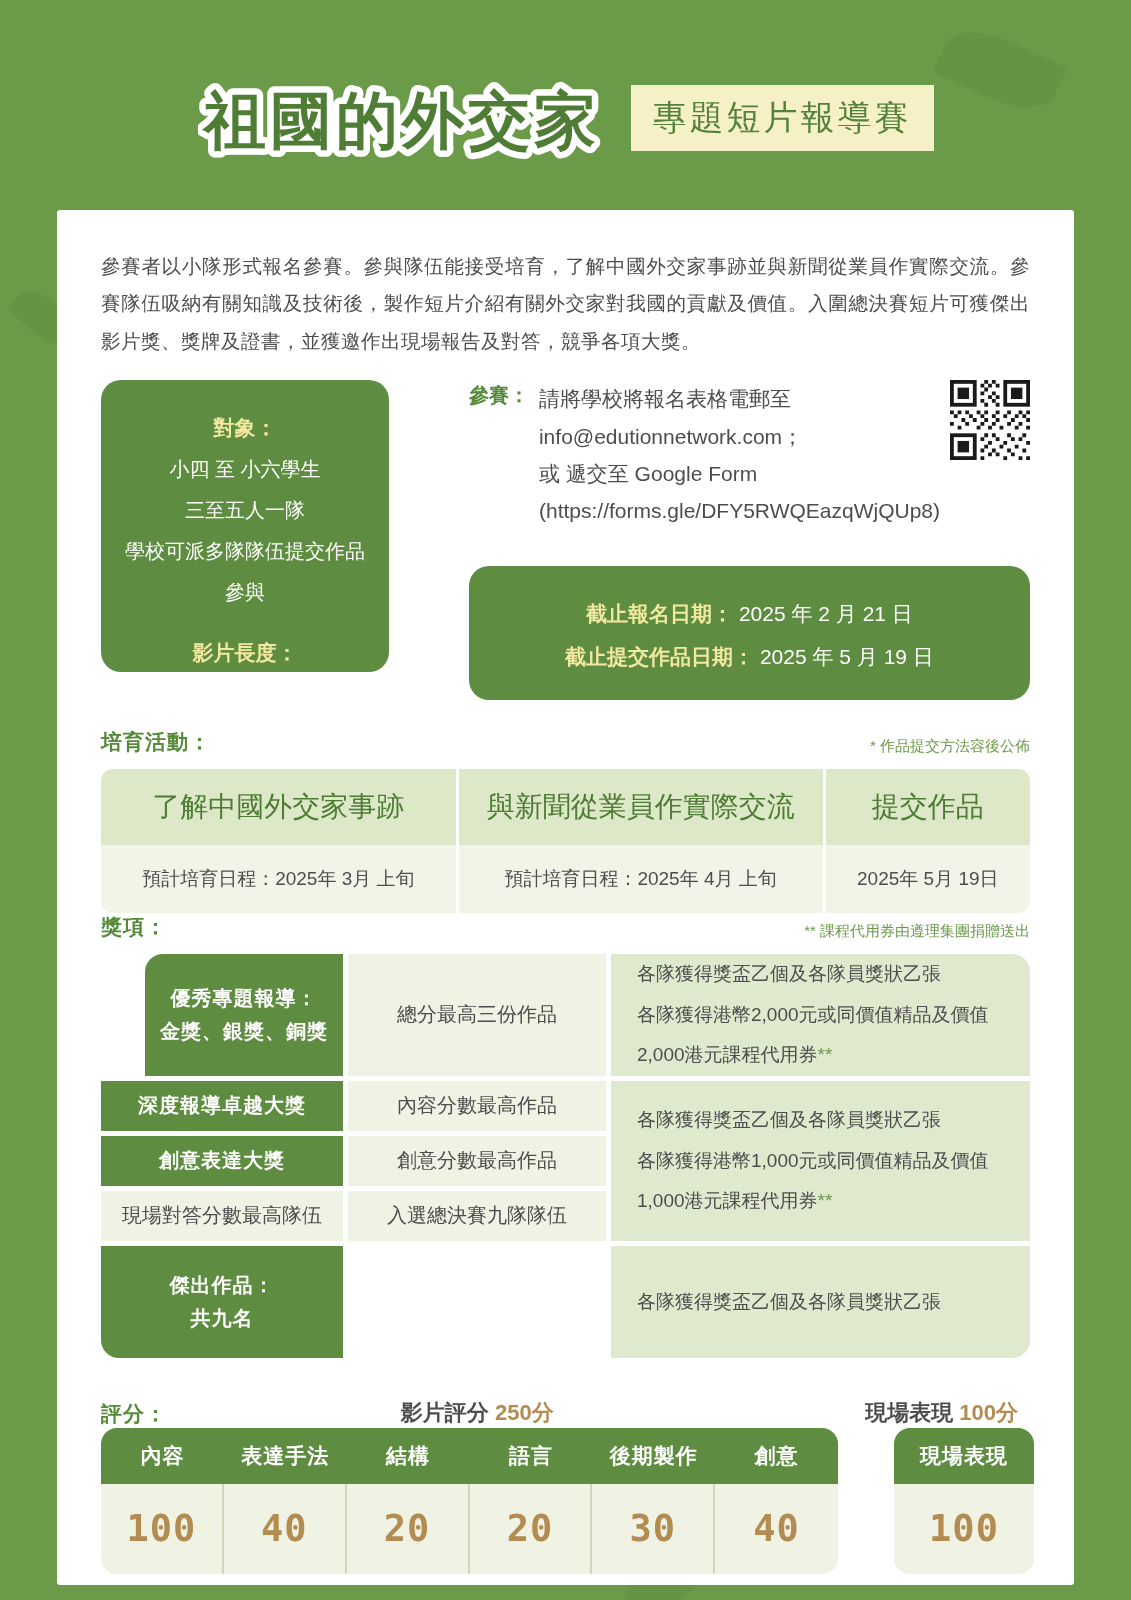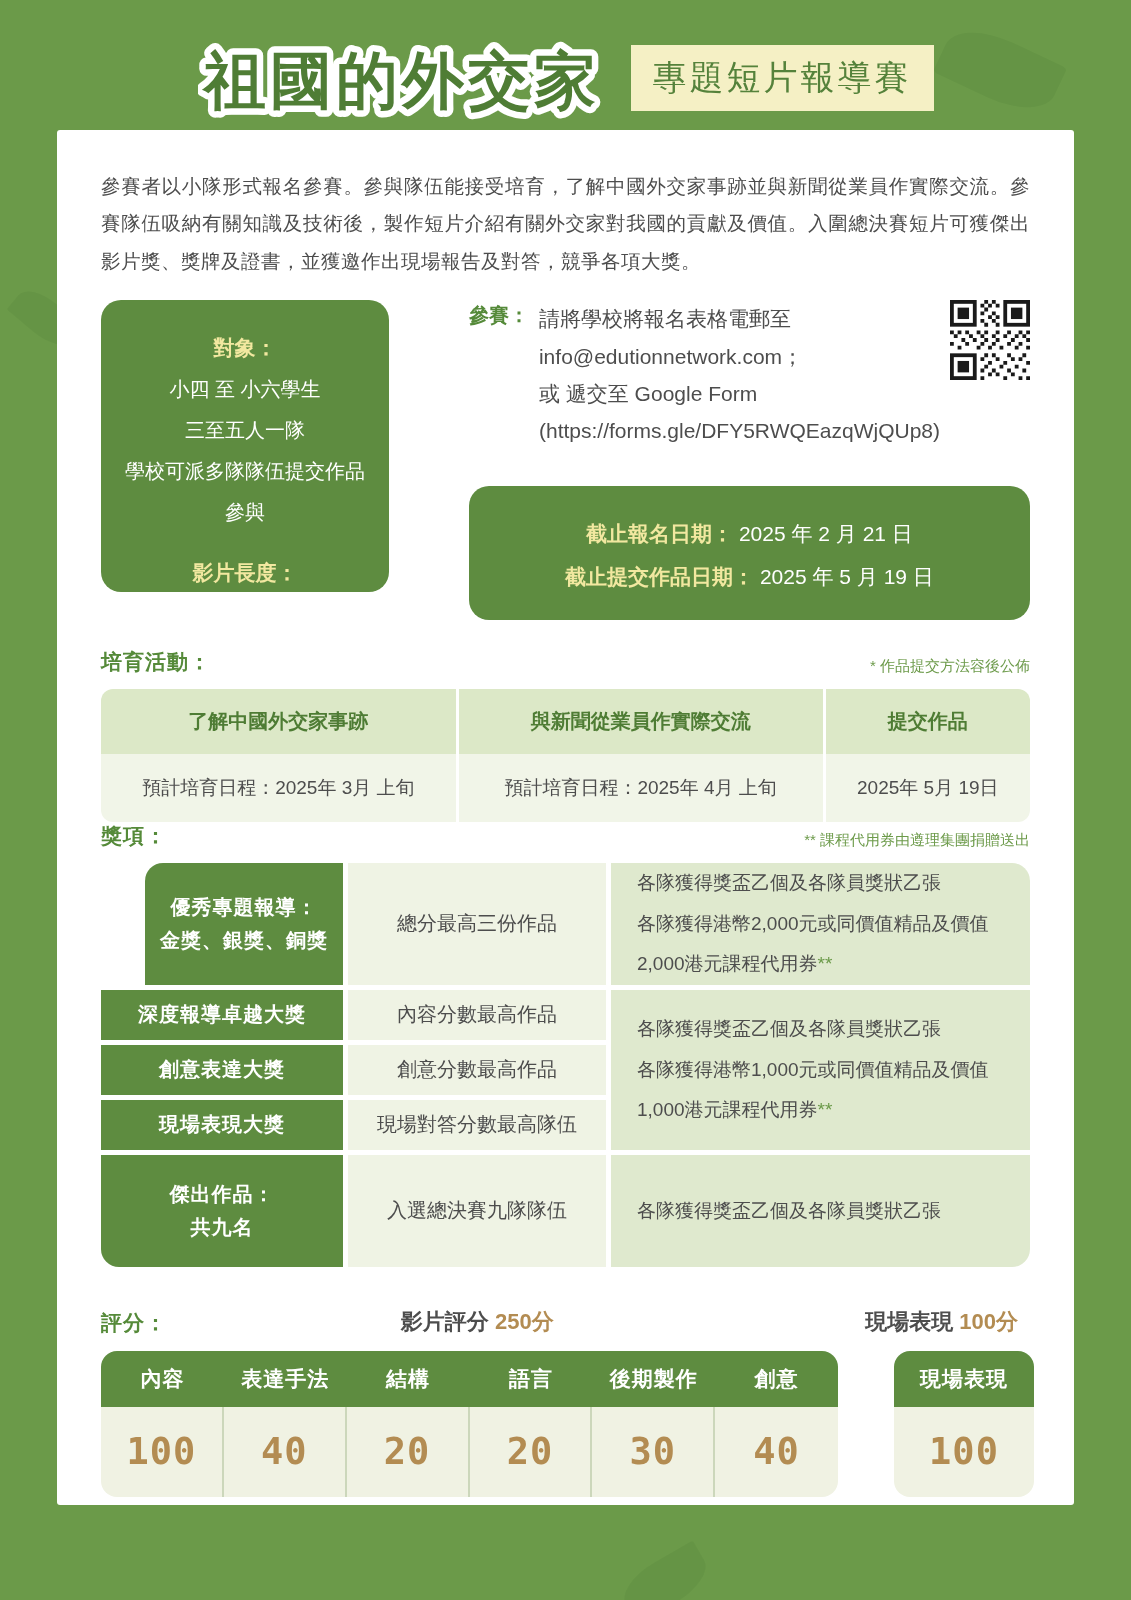--- a/index.html
+++ b/index.html
@@ -7,21 +7,21 @@
     width:1131px;height:1600px;
     background:#6b9a49;
     font-family:"Liberation Sans","DejaVu Sans",sans-serif;
     position:relative;overflow:hidden;
   }
   .leaf{position:absolute;background:rgba(20,60,10,0.06);border-radius:50% 5% 50% 5%;}
   .leaf1{width:120px;height:60px;top:40px;left:940px;transform:rotate(25deg);}
   .leaf2{width:90px;height:45px;top:1560px;left:620px;transform:rotate(-30deg);}
   .leaf3{width:70px;height:36px;top:300px;left:10px;transform:rotate(40deg);}
 
-  .header{height:130px;display:flex;align-items:center;justify-content:center;box-sizing:border-box;padding-top:26px;gap:25px;position:relative;z-index:2;}
+  .header{height:210px;display:flex;align-items:center;justify-content:center;box-sizing:border-box;padding-top:26px;gap:25px;position:relative;z-index:2;}
   .title-svg{display:block;}
   .subtitle-box{
     background:#f5f0c5;padding:10px 22px;
     font-size:34px;font-weight:normal;color:#55823b;letter-spacing:3px;
   }
 
   .card{
     position:relative;z-index:2;
     width:1017px;height:1375px;box-sizing:border-box;
     margin:0 auto;background:#ffffff;border-radius:3px;
@@ -58,21 +58,21 @@
   .section-head{display:flex;align-items:flex-end;justify-content:space-between;}
   .sec-title{font-size:21px;font-weight:bold;color:#558a39;letter-spacing:1px;}
   .sec-note{font-size:15px;color:#6d9b4b;}
 
   .training-head{margin-top:28px;}
   .training-table{
     margin-top:13px;border-radius:12px;overflow:hidden;
     display:grid;grid-template-columns:38.5% 39.5% 22%;
   }
   .tt-h{
-    background:#dce8c7;color:#4e7c34;font-weight:bold;font-size:20px;
+    background:#dce8c7;color:#4e7c34;font-weight:normal;font-size:28px;
     text-align:center;padding:19px 18px;box-sizing:border-box;
   }
   .tt-c{
     background:#f1f5e8;color:#4d4d4d;font-size:19px;
     text-align:center;padding:21px 6px;box-sizing:border-box;
   }
   .tt-h:not(:nth-child(3)),.tt-c:not(:last-child){border-right:3px solid #ffffff;}
 
   .awards-head{}
   .awards-grid{
@@ -106,21 +106,21 @@
   .scoring-head .sec-title{position:absolute;left:0;top:2px;}
   .film-score-label{
     position:absolute;left:40.5%;transform:translateX(-50%);top:0;
     font-size:22px;font-weight:bold;color:#4d4d4d;white-space:nowrap;
   }
   .live-score-label{
     position:absolute;right:12px;top:0;
     font-size:22px;font-weight:bold;color:#4d4d4d;white-space:nowrap;
   }
   .pts{color:#b38c52;}
-  .score-row{display:flex;margin-top:14px;gap:56px;align-items:center;}
+  .score-row{display:flex;gap:56px;align-items:center;}
   .score-box{border-radius:16px;overflow:hidden;}
   .score-main{flex:0 0 737px;}
   .score-live{flex:0 0 140px;}
   .score-header{background:#5e8c40;display:grid;height:56px;}
   .score-main .score-header{grid-template-columns:repeat(6,1fr);}
   .score-live .score-header{grid-template-columns:1fr;}
   .score-h{
     color:#ffffff;font-weight:bold;font-size:21px;
     display:flex;align-items:center;justify-content:center;letter-spacing:1px;
   }
@@ -238,21 +238,20 @@
 
     <div class="aw-name">深度報導卓越大獎</div>
     <div class="aw-crit">內容分數最高作品</div>
     <div class="aw-prize group-prize">
       <div>各隊獲得獎盃乙個及各隊員獎狀乙張</div>
       <div>各隊獲得港幣1,000元或同價值精品及價值</div>
       <div><span>1,000港元課程代用券</span><span class="aw-mark">**</span></div>
     </div>
     <div class="aw-name">創意表達大獎</div>
     <div class="aw-crit">創意分數最高作品</div>
-    <div class="aw-name">現場表現大獎</div>
     <div class="aw-crit">現場對答分數最高隊伍</div>
 
     <div class="aw-name r5">
       <div>傑出作品：</div>
       <div>共九名</div>
     </div>
     <div class="aw-crit">入選總決賽九隊隊伍</div>
     <div class="aw-prize r5">
       <div>各隊獲得獎盃乙個及各隊員獎狀乙張</div>
     </div>

